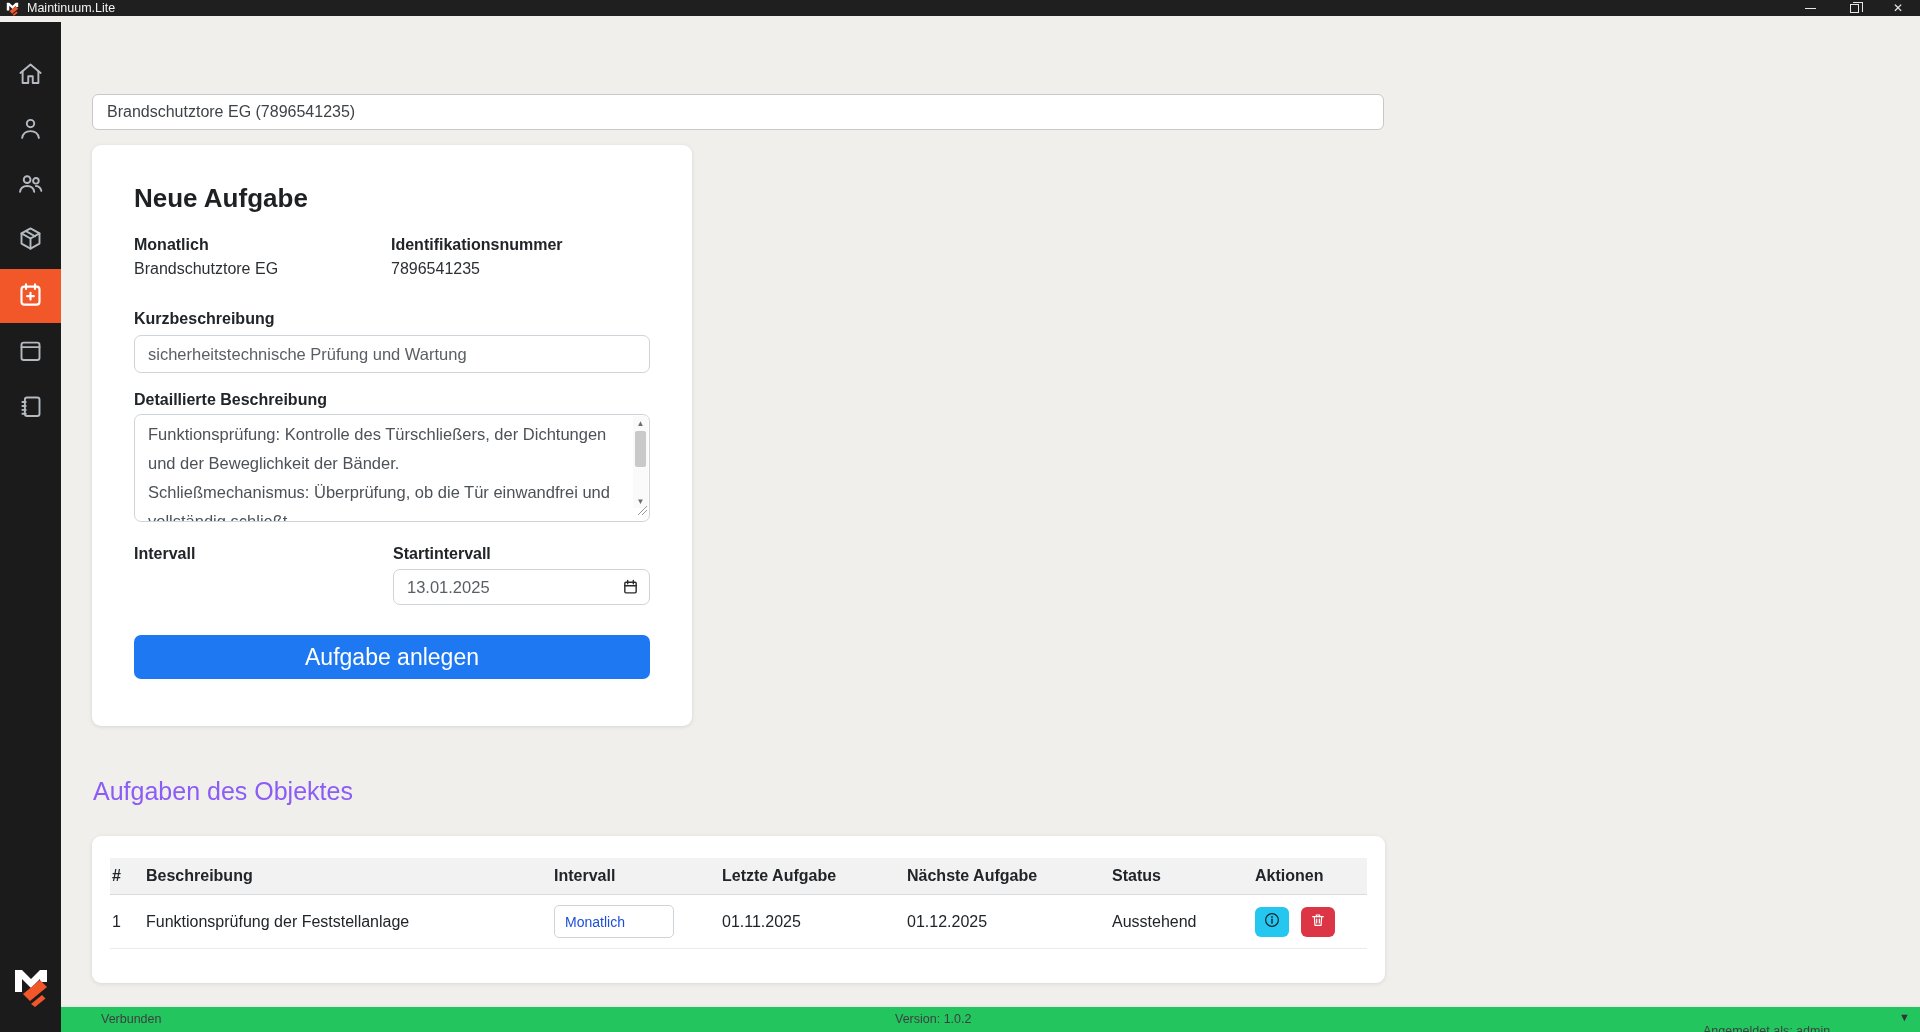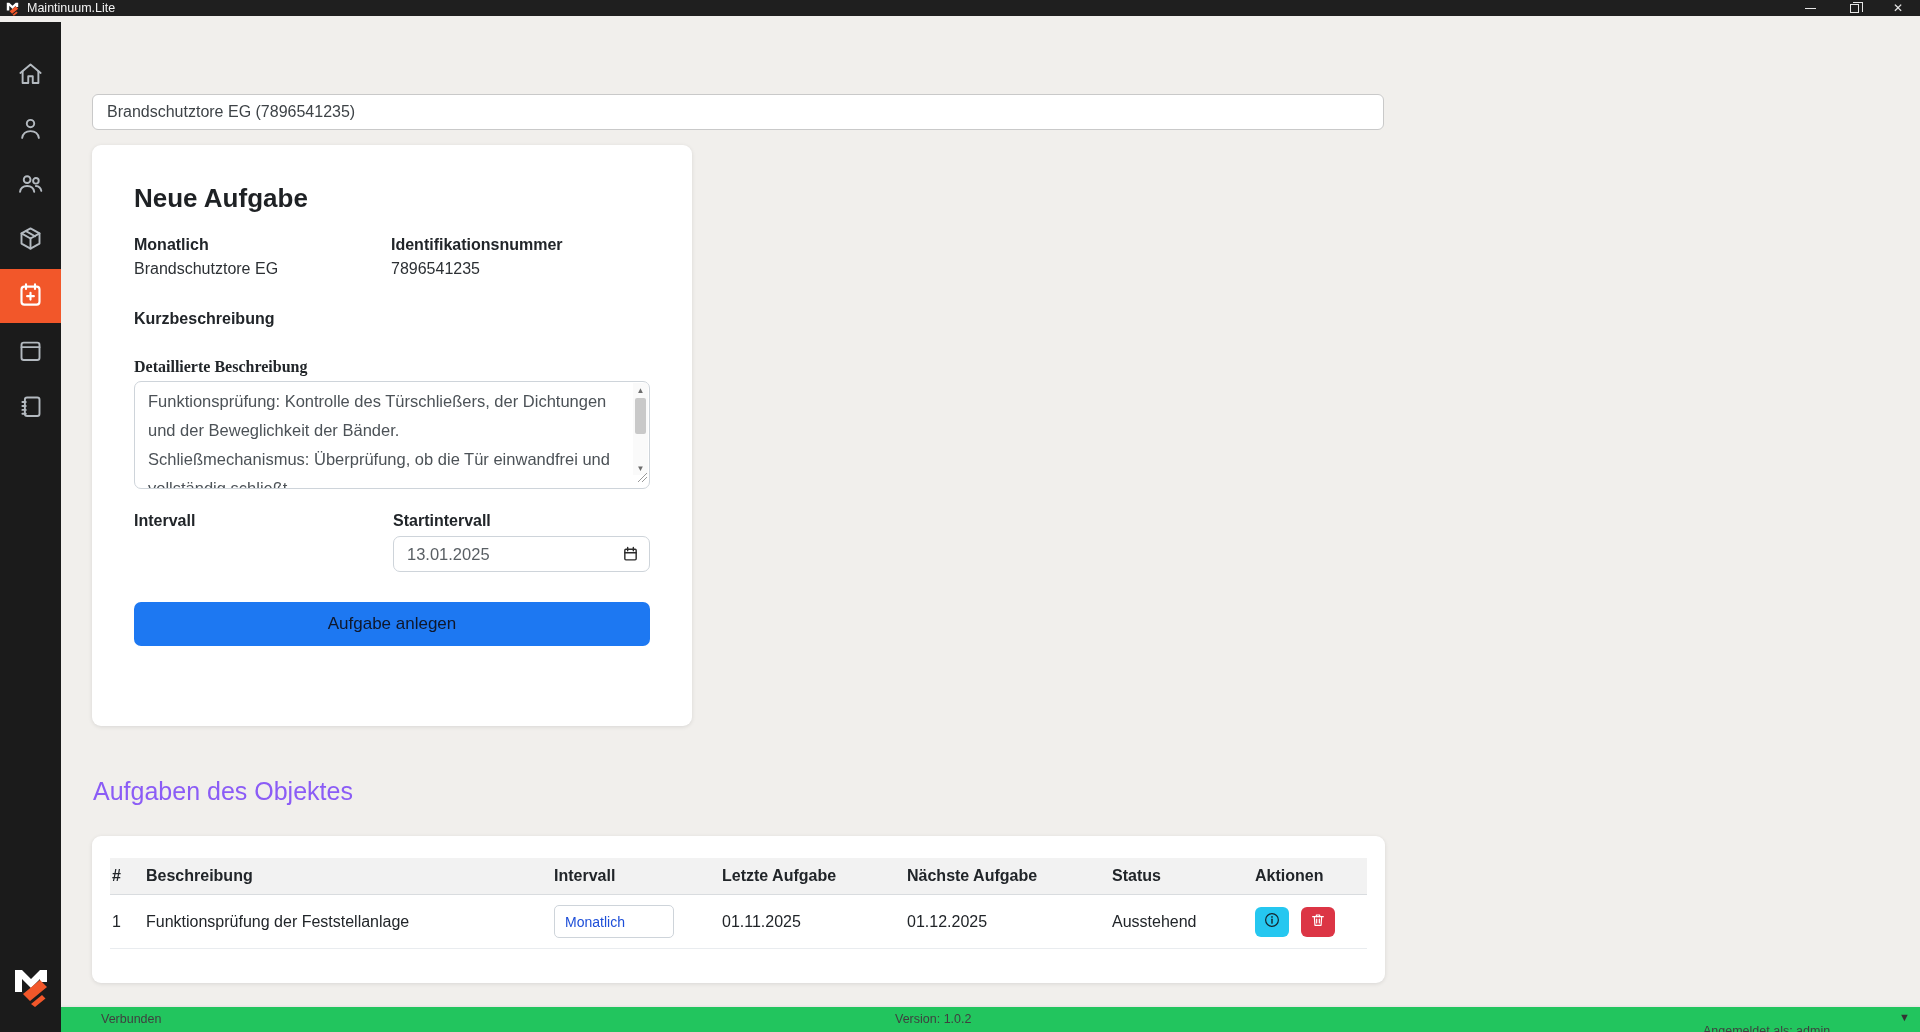--- a/index.html
+++ b/index.html
@@ -39,40 +39,40 @@
   .obj-row { display:flex; margin-top:22px; }
   .obj-col1 { width:257px; }
   .fld-label { font-size:16px; font-weight:bold; color:#212529; line-height:19px; }
   .fld-value { font-size:16px; color:#2c3034; margin-top:5px; line-height:20px; }
 
   .lbl-kurz { margin-top:30px; }
   .input-text { display:block; width:516px; height:38px; border:1px solid #ced4da; border-radius:7px;
                 font-family:"Liberation Sans",sans-serif; font-size:16.5px; color:#595f64;
                 padding:0 13px; margin-top:7px; background:#fff; outline:none; }
 
-  .lbl-detail { margin-top:29px;font-family:Liberation Serif, serif; }
+  .lbl-detail { margin-top:17px; }
   .textarea-wrap { position:relative; width:516px; height:108px; border:1px solid #ced4da; border-radius:7px;
                    margin-top:5px; background:#fff; overflow:hidden; }
   .textarea-text { position:absolute; left:0; top:0; right:17px; bottom:0; padding:5px 2px 0 13px;
                    font-size:16.5px; line-height:29px; color:#4c5257; white-space:pre-wrap; overflow:hidden; }
   .fake-scrollbar { position:absolute; top:1px; right:1px; width:15px; height:92px; background:#fafafa; }
   .sb-arrow { position:absolute; left:0; width:15px; height:14px; display:flex; align-items:center;
               justify-content:center; font-size:8px; color:#6d6d6d; }
   .sb-up { top:0; } .sb-down { bottom:0; }
   .sb-thumb { position:absolute; left:2px; top:15px; width:11px; height:36px; background:#c9c9c9; border-radius:2px; }
   .resize-grip { position:absolute; right:2px; bottom:2px; }
 
   .interval-row { display:flex; margin-top:22px; gap:20px; }
   .interval-col1 { width:239px; } .interval-col2 { width:257px; position:relative; }
   .interval-row .input-text { width:100%; margin-top:6px; height:36px; }
   .input-muted { color:#70757b; }
   .date-icon { position:absolute; right:11px; top:34px; pointer-events:none; }
 
   .submit-btn { display:block; width:516px; height:44px; margin-top:30px; background:#1d78f2; border:none;
-                border-radius:7px; color:#0f172a; font-family:"Liberation Sans",sans-serif; font-size:17px; cursor:pointer; }
+                border-radius:7px; color:#ffffff; font-family:"Liberation Sans",sans-serif; font-size:23px; cursor:pointer; }
 
   .section-title { position:absolute; left:93px; top:777px; font-size:25px; font-weight:normal; color:#8b5cf6; }
 
   .table-card { position:absolute; left:92px; top:836px; width:1293px; height:147px; background:#fff;
                 border-radius:9px; box-shadow:0 1px 4px rgba(0,0,0,.10); padding:22px 18px 0 18px; }
   table.tasks { width:100%; border-collapse:collapse; table-layout:fixed; }
   table.tasks th { text-align:left; font-size:16px; font-weight:bold; color:#212529; background:#f2f2f2;
                    padding:9px 4px 9px 2px; border-bottom:1px solid #d9dcdf; }
   table.tasks td { text-align:left; font-size:16px; color:#212529; padding:10px 4px 10px 2px;
                    border-bottom:1px solid #e9ecef; height:54px; vertical-align:middle; }
@@ -199,20 +199,21 @@
         <div class="fld-label">Monatlich</div>
         <div class="fld-value">Brandschutztore EG</div>
       </div>
       <div>
         <div class="fld-label">Identifikationsnummer</div>
         <div class="fld-value">7896541235</div>
       </div>
     </div>
 
     <div class="fld-label lbl-kurz">Kurzbeschreibung</div>
+    <input class="input-text" type="text" value="sicherheitstechnische Prüfung und Wartung" style="">
 
     <div class="fld-label lbl-detail">Detaillierte Beschreibung</div>
     <div class="textarea-wrap">
       <div class="textarea-text">Funktionsprüfung: Kontrolle des Türschließers, der Dichtungen und der Beweglichkeit der Bänder.
 Schließmechanismus: Überprüfung, ob die Tür einwandfrei und vollständig schließt.</div>
       <div class="fake-scrollbar">
         <div class="sb-arrow sb-up">▲</div>
         <div class="sb-thumb"></div>
         <div class="sb-arrow sb-down">▼</div>
       </div>

